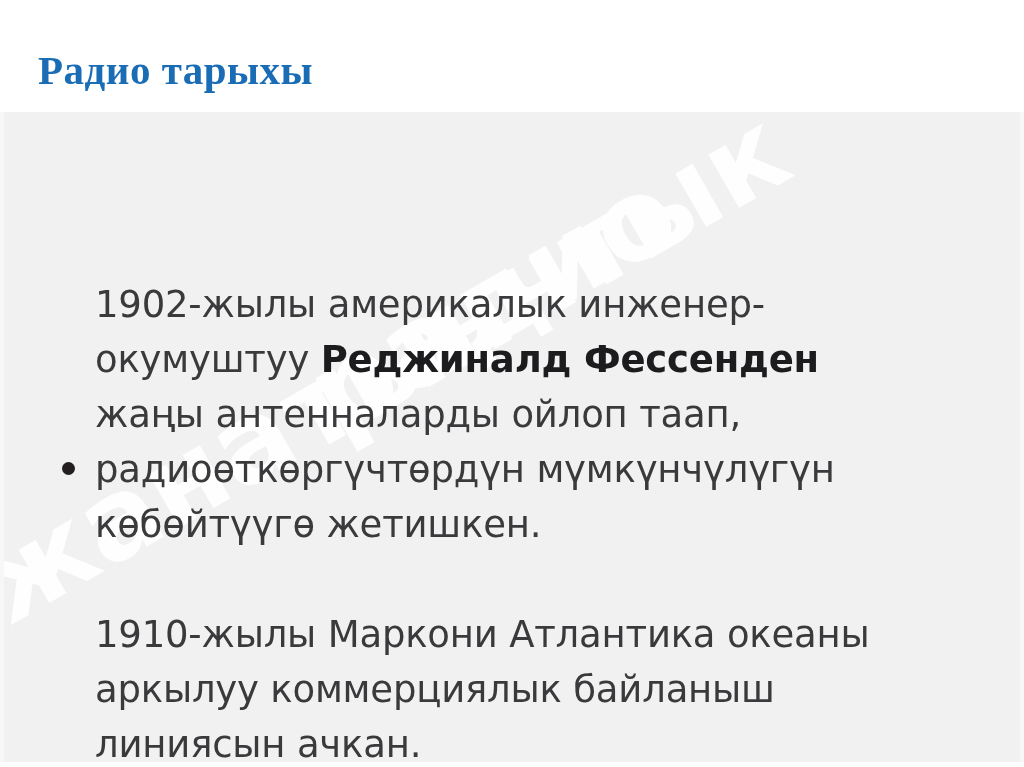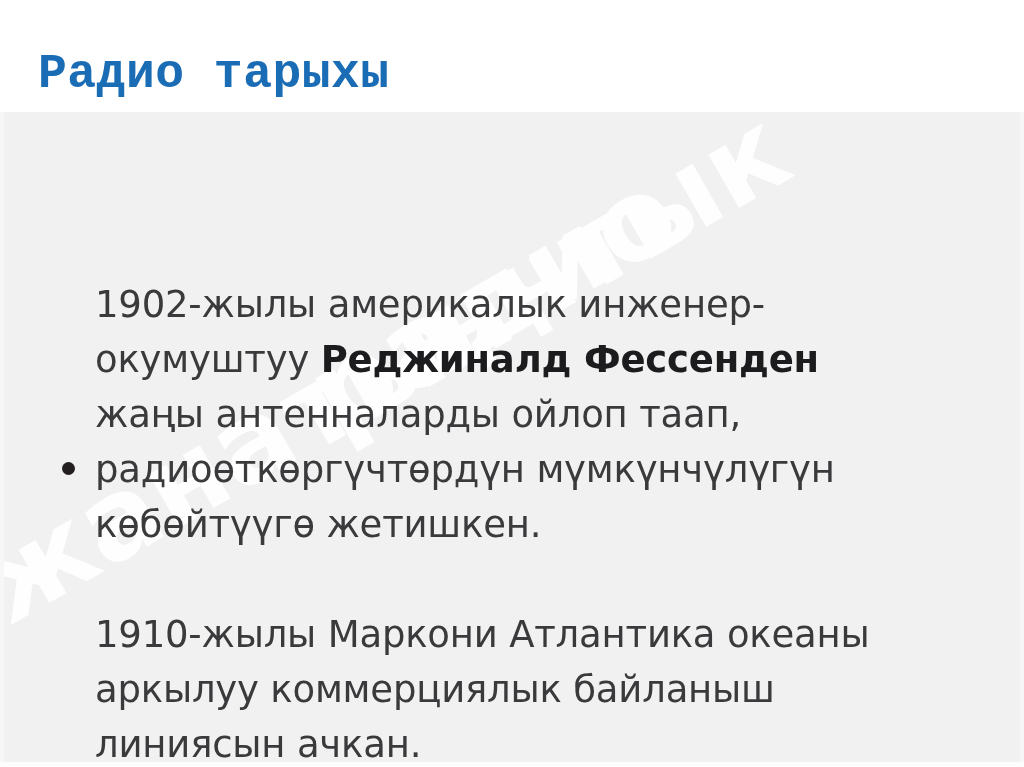--- a/index.html
+++ b/index.html
@@ -30,23 +30,23 @@
     width: 1024px;
     height: 112px;
     background: #ffffff;
     z-index: 5;
   }
 
   #slide-title {
     position: absolute;
     left: 38px;
     top: 50px;
-    font-family: Liberation Mono, monospace;
+    font-family: Liberation Serif, serif;
     font-weight: bold;
-    font-size: 48px;
+    font-size: 41px;
     letter-spacing: 0.5px;
     color: #1a6db5;
     white-space: nowrap;
     line-height: 1;
   }
 
   
   #content-area {
     position: absolute;
     left: 0;

